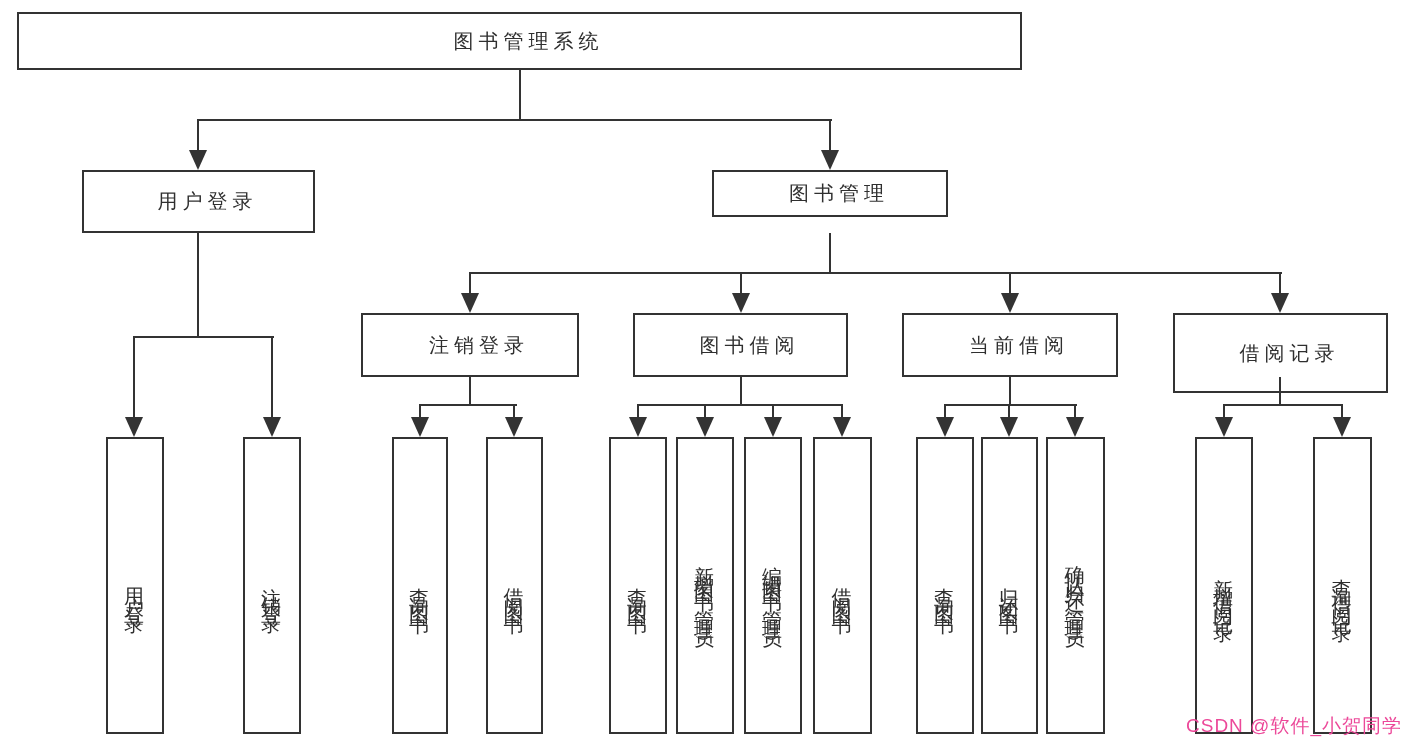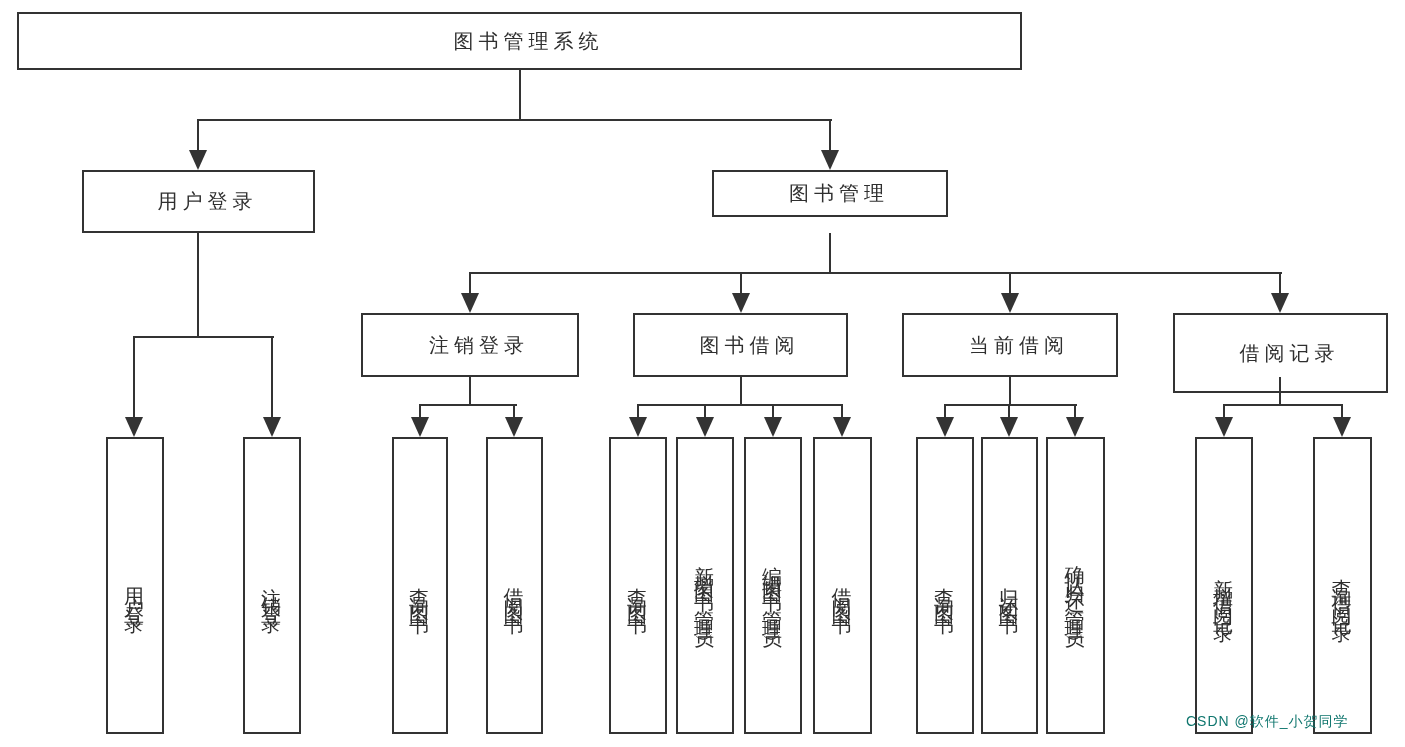--- a/index.html
+++ b/index.html
@@ -38,23 +38,23 @@
   .arrow{
     position:absolute;
     width:0;height:0;
     border-left:9px solid transparent;
     border-right:9px solid transparent;
     border-top:20px solid #333333;
   }
   .watermark{
     position:absolute;
     left:1186px;top:713px;
-    font-size:14px;
+    font-size:19px;
     letter-spacing:1px;
-    color:#0f766e;
+    color:#ec4899;
     white-space:nowrap;
   }
 </style>
 </head>
 <body>
 
 <div class="stage">
 
   <div class="box hbox" style="left:17px;top:12px;width:1005px;height:58px">图书管理系统</div>
 

